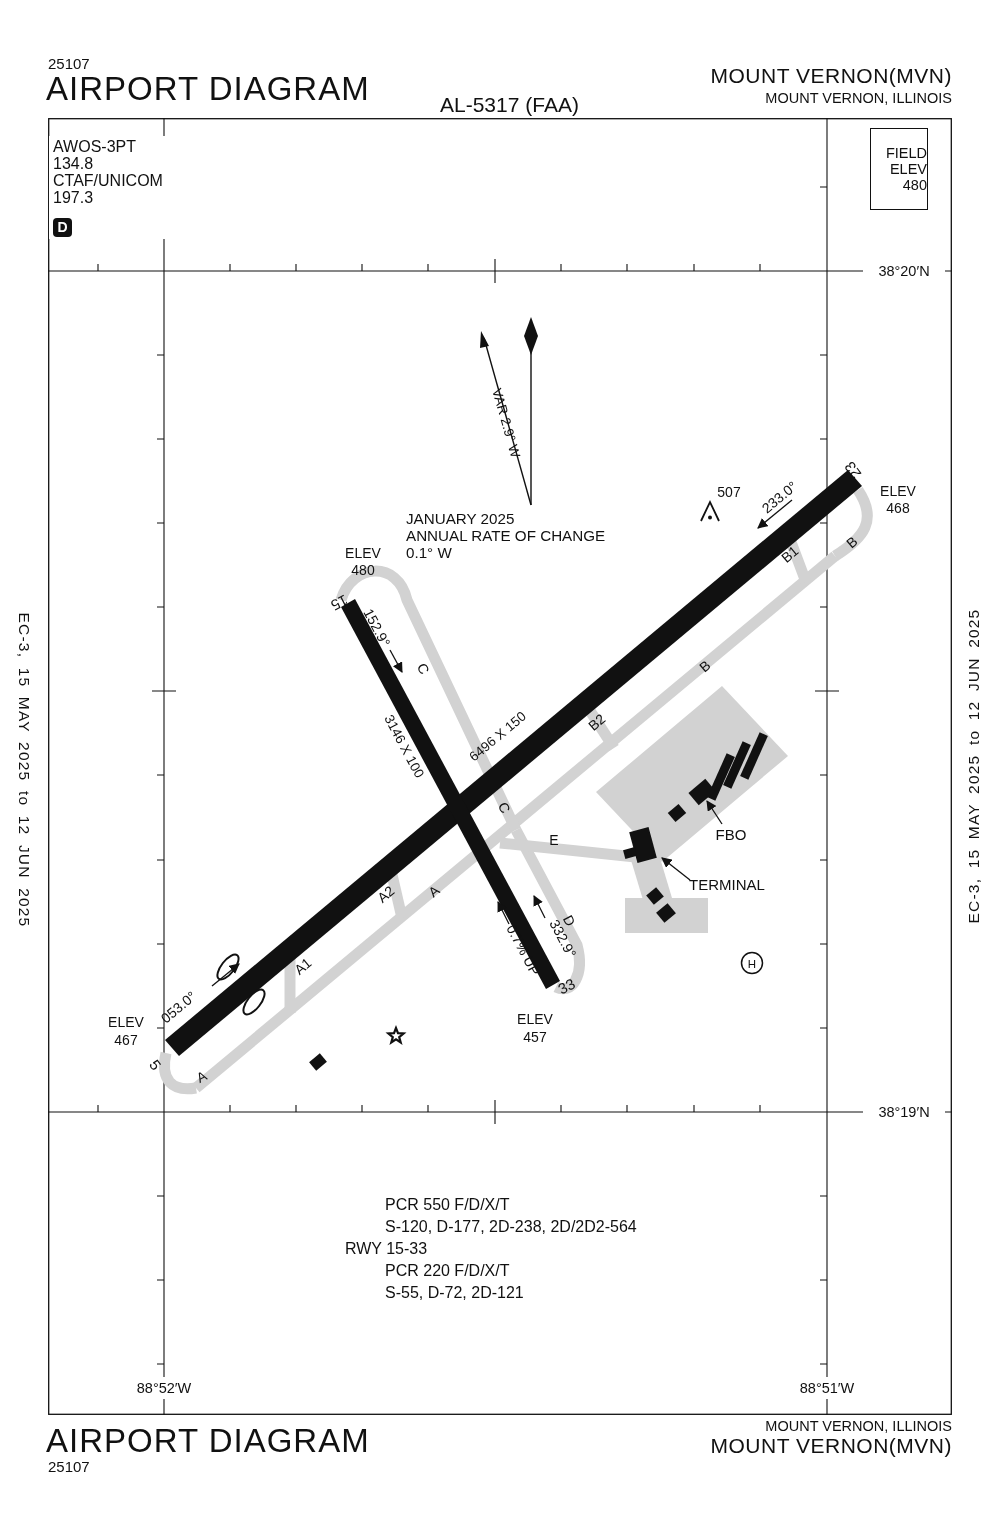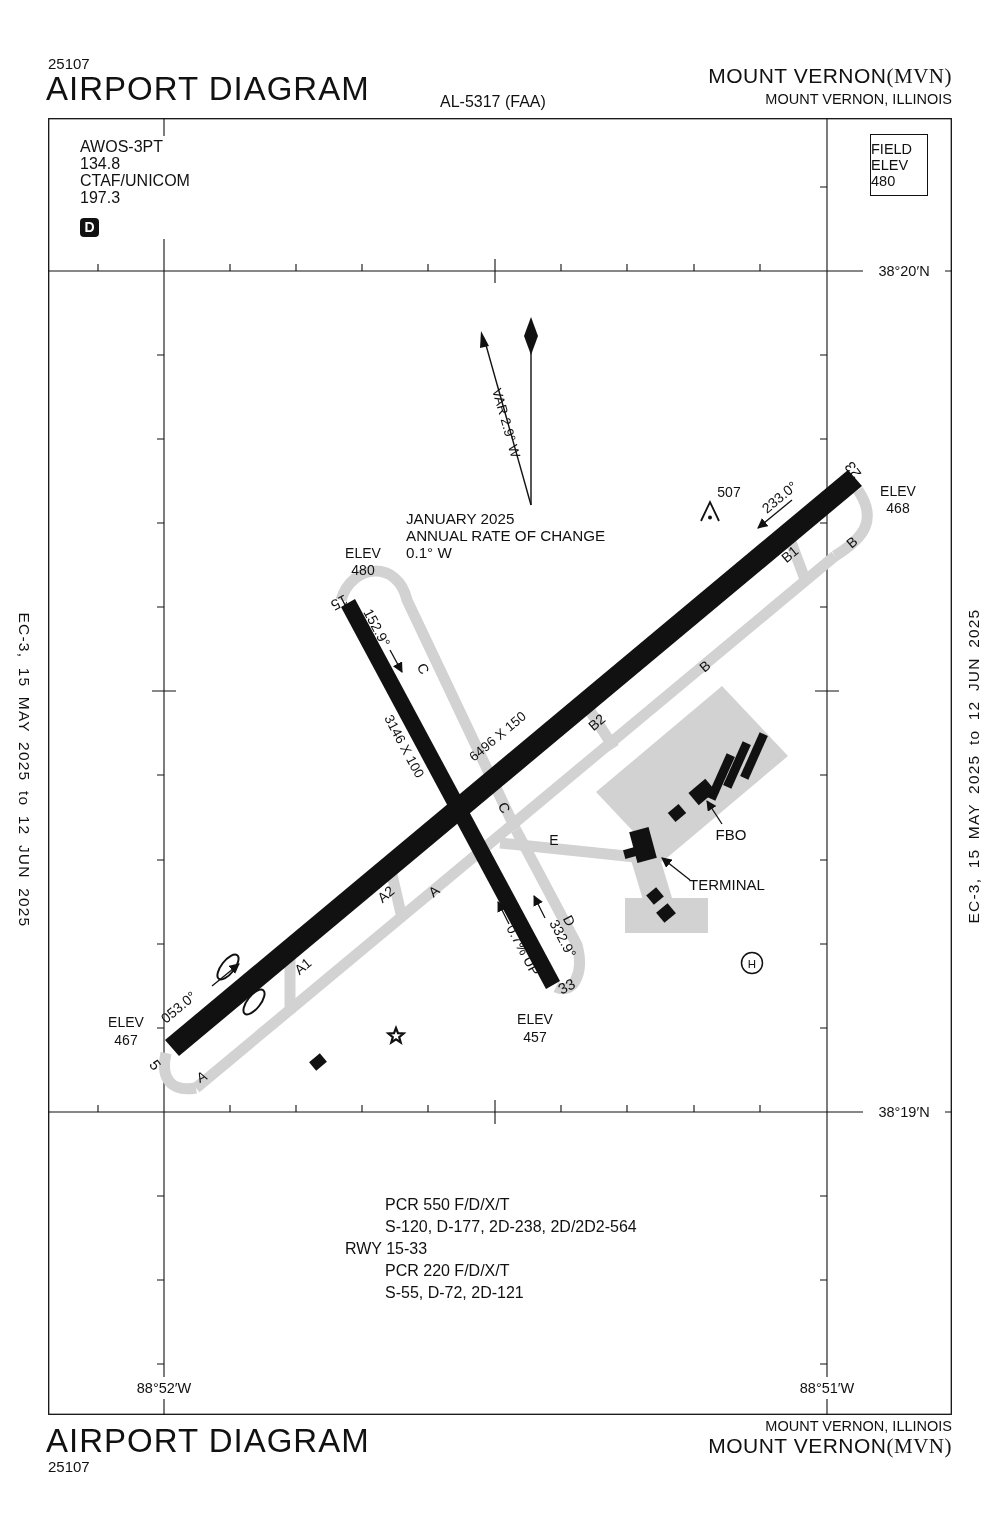--- a/index.html
+++ b/index.html
@@ -1,30 +1,30 @@
 <!DOCTYPE html>
 <html><head>
 <meta charset="utf-8">
 <style>
   html,body{margin:0;padding:0;background:#fff}
   body{width:1000px;height:1533px;position:relative;color:#111;
        font-family:"Liberation Sans",sans-serif;overflow:hidden}
   .abs{position:absolute}
   #chart-no{left:48px;top:55px;font-size:15px}
   #main-title{left:46px;top:70px;font-size:33px;letter-spacing:1px}
-  #proc-id{left:440px;top:93px;font-size:16px}
+  #proc-id{left:440px;top:93px;font-size:21px}
   #hdr-right{right:48px;top:64px;text-align:right}
   #hdr-airport{font-size:21px;letter-spacing:.5px}
-  #hdr-airport .serif,#ftr-airport .serif{font-family:Liberation Serif, serif}
+  #hdr-airport .serif,#ftr-airport .serif{font-family:Liberation Sans, sans-serif}
   #hdr-city{font-size:14.5px;margin-top:2px}
-  #comm-box{left:76px;top:136px;font-size:16px;line-height:17px;background:#fff;padding:2px 4px;z-index:2}
+  #comm-box{left:49px;top:136px;font-size:16px;line-height:17px;background:#fff;padding:2px 4px;z-index:2}
   .d-sym{display:inline-block;margin-top:12px;width:19px;height:19px;background:#111;color:#fff;
          border-radius:4px;text-align:center;font-weight:bold;font-size:14px;line-height:19px}
-  #field-elev{left:870px;top:134px;width:56px;border:1.6px solid #111;text-align:left;
-              font-size:14.5px;line-height:16px;padding:6px 0;background:#fff;z-index:2}
+  #field-elev{left:870px;top:128px;width:56px;border:1.6px solid #111;text-align:right;
+              font-size:14.5px;line-height:16px;padding:16px 0;background:#fff;z-index:2}
   #compass-note{left:406px;top:510px;width:250px;text-align:left;font-size:15.2px;line-height:17px}
   #rwy-notes{left:345px;top:1194px;font-size:16px;line-height:22px}
   #rwy-notes .ind{padding-left:40px}
   .side-text{font-size:15.5px;letter-spacing:1.2px;word-spacing:4px;white-space:nowrap}
   #side-left{left:24px;top:770px;transform:translate(-50%,-50%) rotate(90deg)}
   #side-right{left:974px;top:766px;transform:translate(-50%,-50%) rotate(-90deg)}
   #ftr-title{left:46px;top:1422px;font-size:33px;letter-spacing:1px}
   #ftr-no{left:48px;top:1458px;font-size:15px}
   #ftr-right{right:48px;top:1418px;text-align:right}
   #ftr-city{font-size:14.5px}

